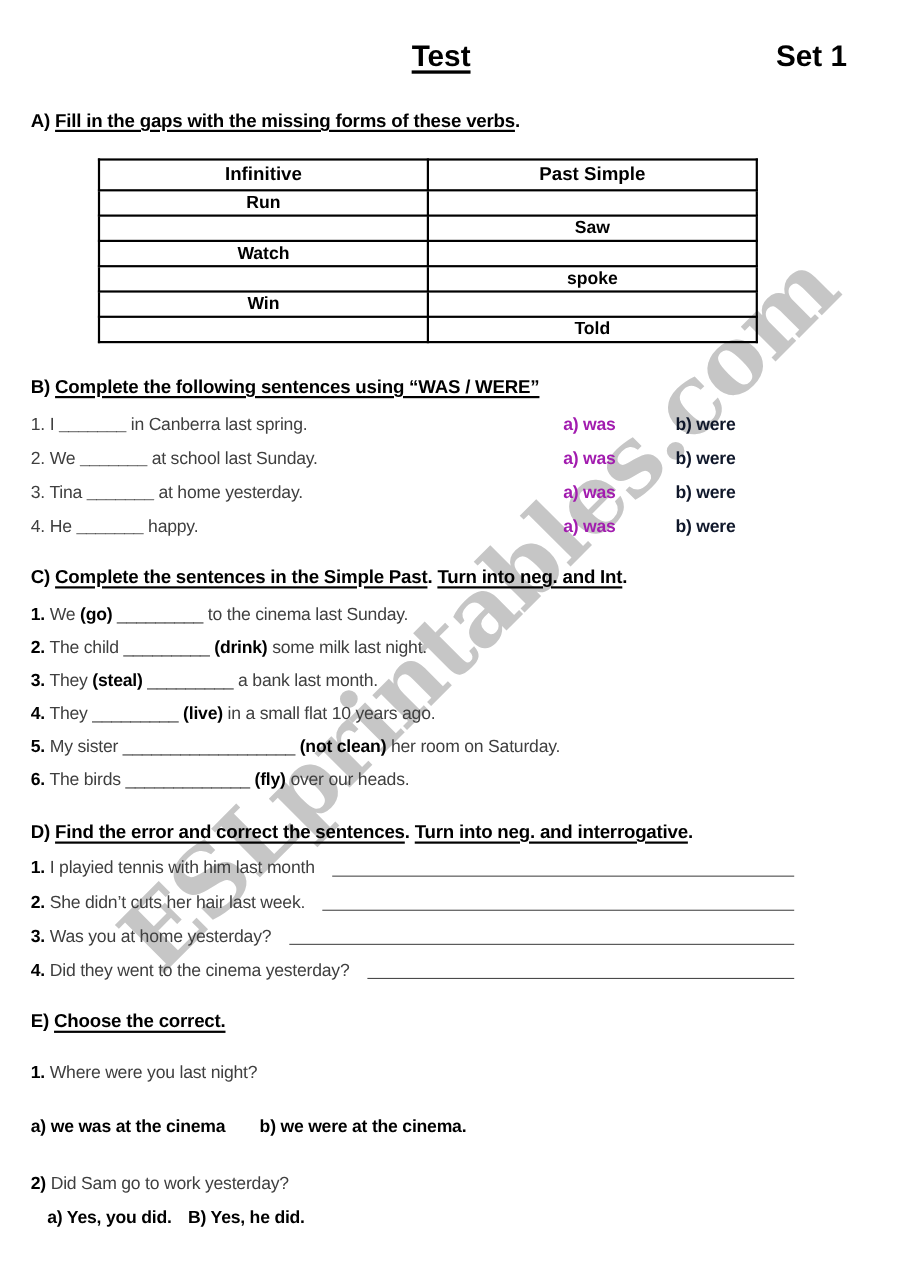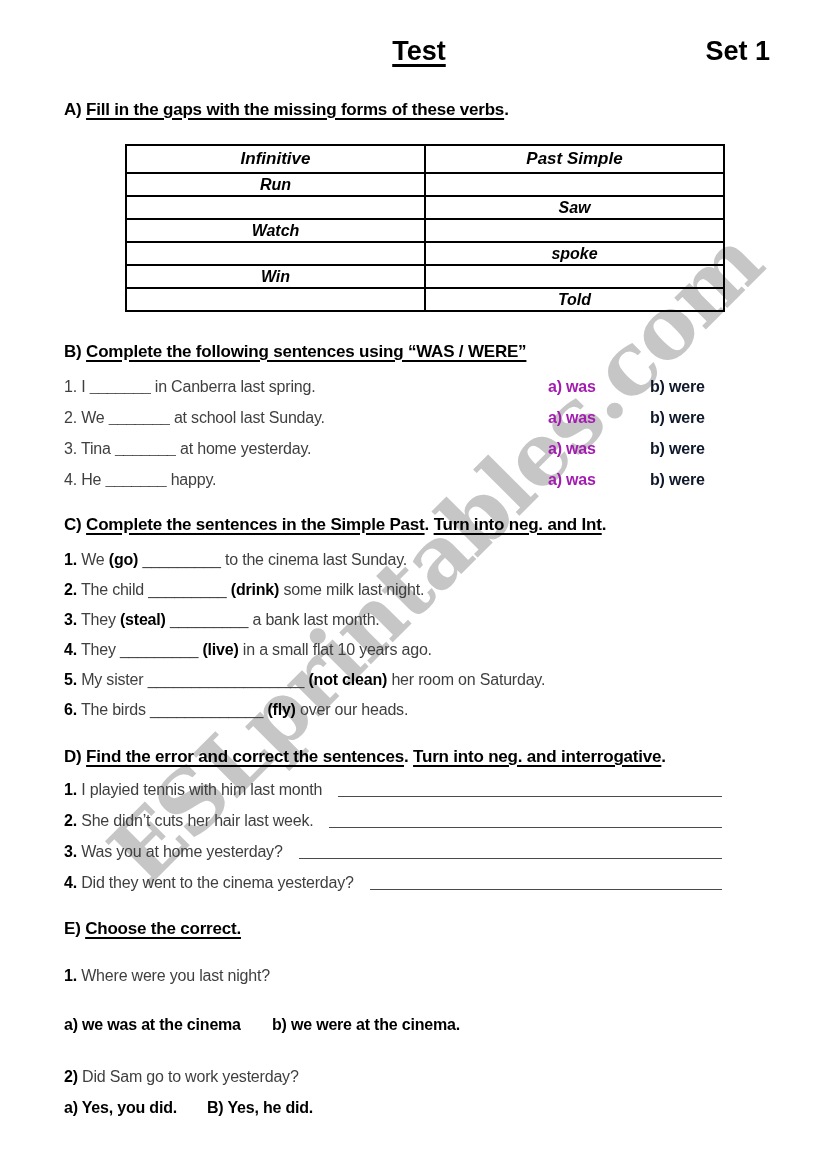--- a/index.html
+++ b/index.html
@@ -20,21 +20,21 @@
     font-weight:bold;
     font-size:86px;
     letter-spacing:-2px;
     white-space:nowrap;
     z-index:0;
     user-select:none;
   }
   
   .content{
     position:relative;z-index:1;
-    padding:36px 52px 0 64px;
+    padding:36px 52px 0 28px;
   }
   .header-row{
     display:grid;
     grid-template-columns:1fr auto 1fr;
     align-items:start;
   }
   .doc-title{
     grid-column:2;
     font-size:27px;font-weight:bold;color:#000;
     text-decoration:underline;
@@ -66,21 +66,20 @@
   .h-e{margin-top:27px;}
   
   table.verbs{
     border-collapse:collapse;
     width:600px;
     margin:24px 0 0 61px;
     background:transparent;
   }
   table.verbs,table.verbs th,table.verbs td{
     border:2px solid #000;
-    font-style:italic;
   }
   table.verbs th{
     font-size:17px;font-weight:bold;color:#000;
     text-align:center;padding:4px 0;line-height:18px;
   }
   table.verbs td{
     font-size:16px;font-weight:bold;color:#000;
     text-align:center;height:21px;line-height:17px;padding:0;
   }
   table.verbs col{width:50%;}
@@ -107,21 +106,21 @@
     flex:1;
     border-bottom:1.6px solid #4a4a4a;
     margin:0 0 2px 16px;
     height:14px;
   }
   .e-q{font-size:16px;line-height:18px;letter-spacing:-0.2px;}
   .e-q1{margin-top:28px;}
   .e-opts{font-size:16px;line-height:18px;font-weight:bold;color:#000;margin-top:13px;letter-spacing:-0.2px;}
   .e-opts .first{display:inline-block;}
   .e-opts1 .first{width:208px;margin-top:18px;}
-  .e-opts2 .first{width:143px;}
+  .e-opts2 .first{width:143px;text-align:center;}
   .e-q2{margin-top:34px;}
 </style>
 </head>
 <body>
 
 <div class="watermark" style="color: rgb(198, 198, 198);">ESLprintables.com</div>
 
 <div class="content">
 
   <div class="header-row">

